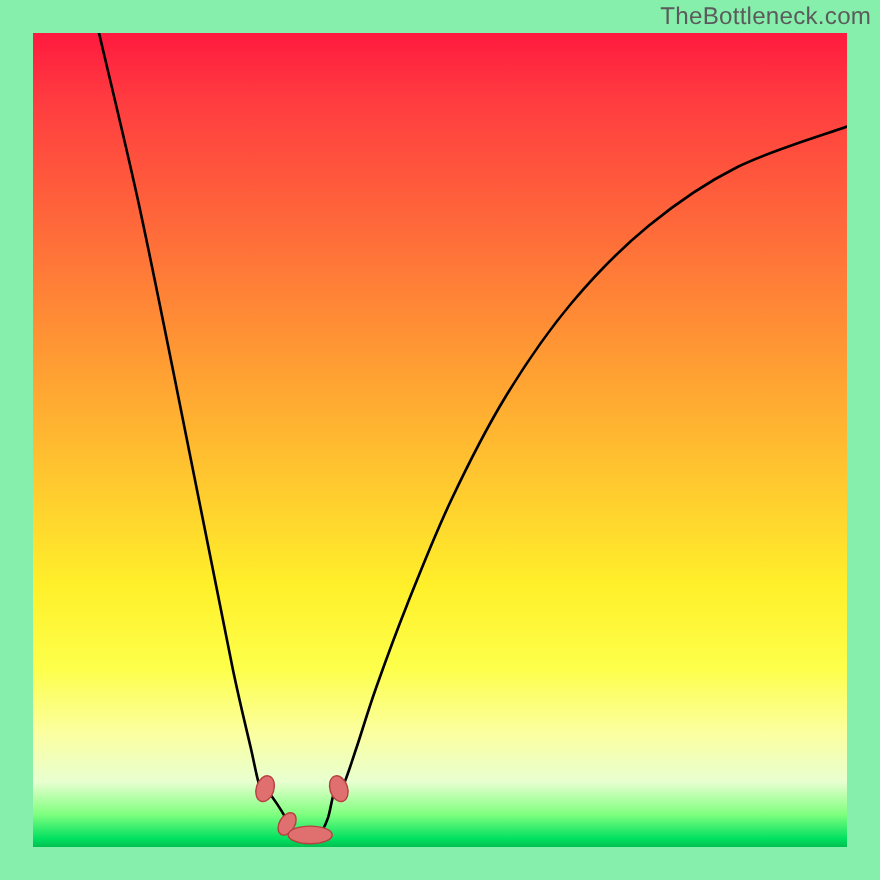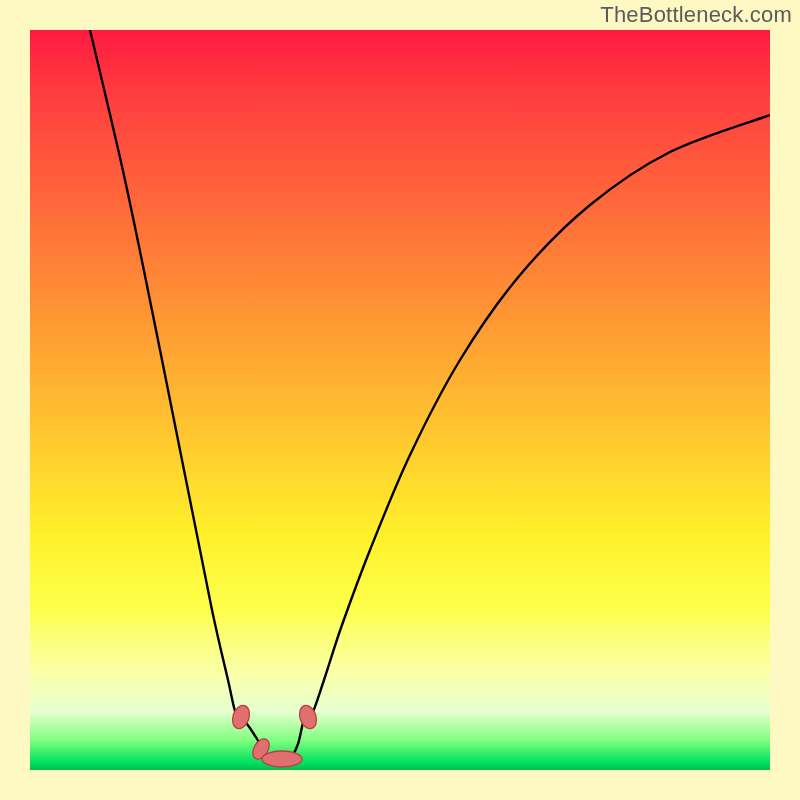--- a/index.html
+++ b/index.html
@@ -9,21 +9,21 @@
     height: 800px;
     background: #000;
     overflow: hidden;
   }
   .frame {
     position: absolute;
     left: 0;
     top: 0;
     width: 800px;
     height: 800px;
-    background: #fef9c3;
+    background: #86efac;
   }
   .plot-wrap {
     position: absolute;
     left: 30px;
     top: 30px;
     width: 740px;
     height: 740px;
   }
   .plot-gradient {
     position: absolute;

